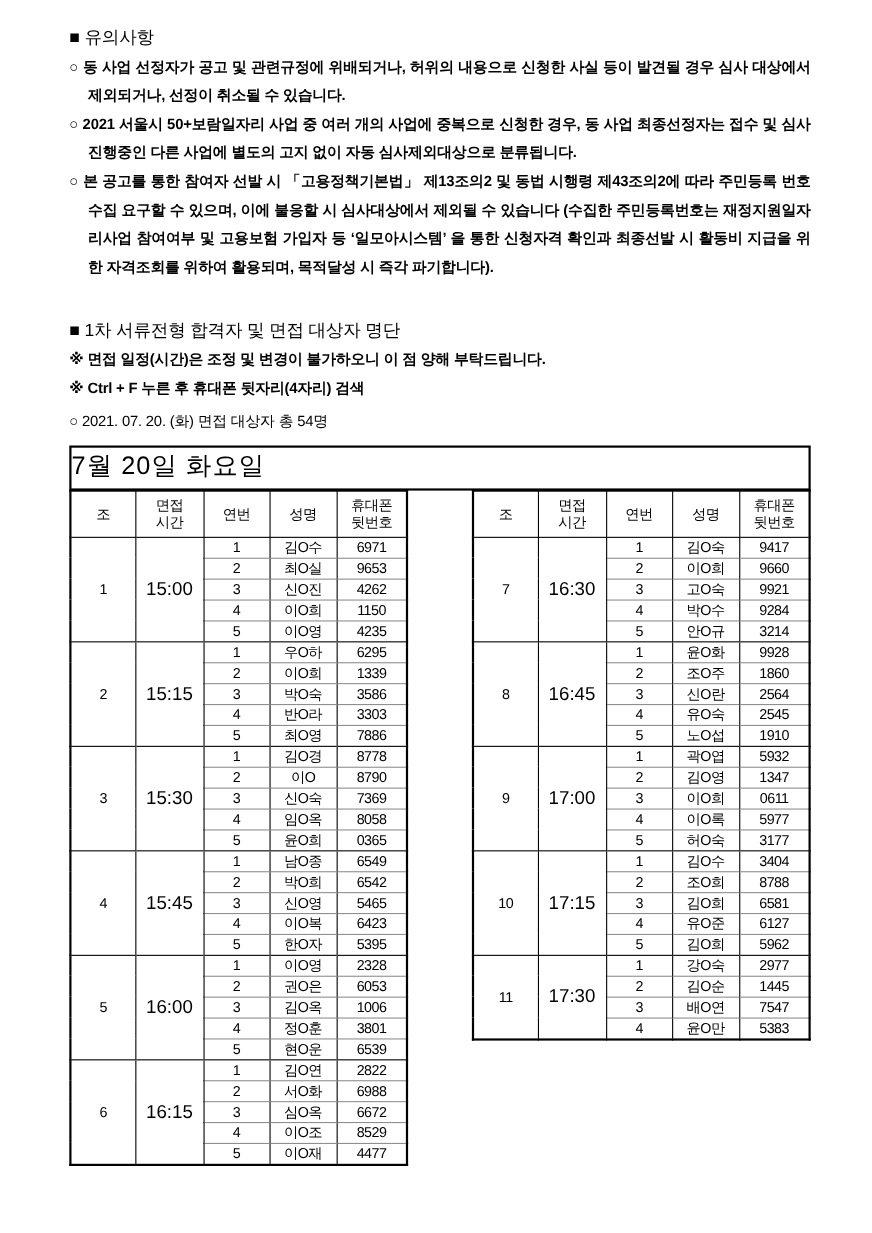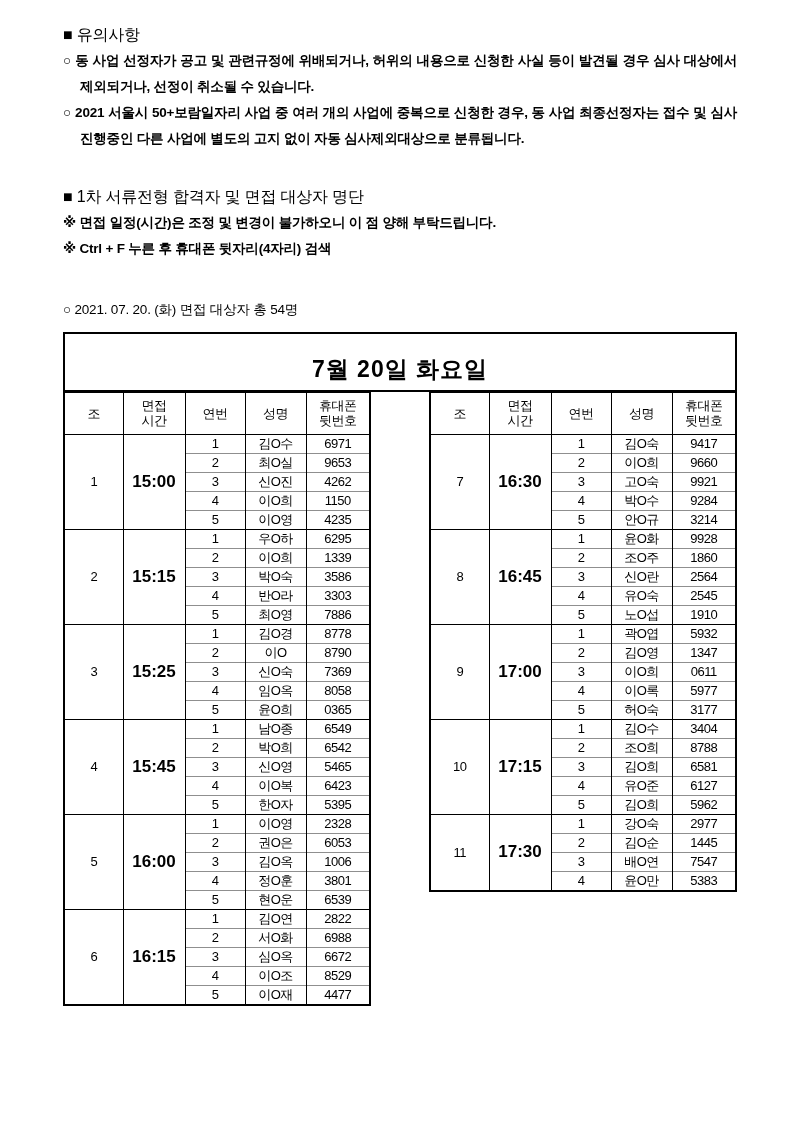--- a/index.html
+++ b/index.html
@@ -20,30 +20,29 @@
   .notice-line {
     font-size: 13.5px; line-height: 26px;
     letter-spacing: -0.2px;
     text-align: justify;
     padding-left: 17px; text-indent: -17px; font-weight: bold;
   }
   .result-section { margin-top: 32px; }
   .date-line {
     font-size: 13.5px; line-height: 26px;
     letter-spacing: -0.2px;
-    margin-top: 35px;
+    margin-top: 4px;
   }
 
   
   .schedule { margin-top: 9px; width: 674px; }
   .sched-title {
     border: 2px solid #000;
-    text-align: center;
-    font-size: 23px; font-weight: bold;
-    padding: 20px 0 5px 0;
+    font-size: 23px; font-weight: normal;
+    padding: 1px 0 5px 0;
     letter-spacing: 1px;
   }
   .sched-body {
     display: flex;
     align-items: flex-start;
     justify-content: space-between;
   }
   table.sched {
     border-collapse: collapse;
     table-layout: fixed;
@@ -65,38 +64,39 @@
     border-top: 1px solid #000;
     border-bottom: none;
     text-align: center;
     font-size: 13px;
     height: 19px;
     padding: 0 2px;
     letter-spacing: -0.5px;
     overflow: hidden;
   }
   table.sched tr.member-next td.detail { border-top: 1px solid #8f8f8f; }
-  table.sched td.time { font-weight: bold; font-size: 17px; letter-spacing: 0; }
+  table.sched td.time { font-weight: normal; font-size: 17px; letter-spacing: 0; }
   .gap-col { flex: 1 1 auto; align-self: stretch; }
   col.c-group { width: 59px; }
   col.c-time  { width: 62px; }
   col.c-seq   { width: 60px; }
   col.c-name  { width: 61px; }
   col.c-phone { width: 64px; }
 </style>
 </head>
 <body>
 
 <div class="page">
 
   <div class="sec-title">■ 유의사항</div>
 
   <div id="notice-list">
       <div class="notice-line">○ 동 사업 선정자가 공고 및 관련규정에 위배되거나, 허위의 내용으로 신청한 사실 등이 발견될 경우 심사 대상에서 제외되거나, 선정이 취소될 수 있습니다.</div>
       <div class="notice-line">○ 2021 서울시 50+보람일자리 사업 중 여러 개의 사업에 중복으로 신청한 경우, 동 사업 최종선정자는 접수 및 심사 진행중인 다른 사업에 별도의 고지 없이 자동 심사제외대상으로 분류됩니다.</div>
+      <div class="notice-line">○ 본 공고를 통한 참여자 선발 시 「고용정책기본법」 제13조의2 및 동법 시행령 제43조의2에 따라 주민등록 번호 수집 요구할 수 있으며, 이에 불응할 시 심사대상에서 제외될 수 있습니다 (수집한 주민등록번호는 재정지원일자리사업 참여여부 및 고용보험 가입자 등 ‘일모아시스템’ 을 통한 신청자격 확인과 최종선발 시 활동비 지급을 위한 자격조회를 위하여 활용되며, 목적달성 시 즉각 파기합니다).</div>
     </div>
 
   <div class="result-section">
     <div class="sec-title">■ 1차 서류전형 합격자 및 면접 대상자 명단</div>
     <div class="notice-line">※ 면접 일정(시간)은 조정 및 변경이 불가하오니 이 점 양해 부탁드립니다.</div>
     <div class="notice-line">※ Ctrl + F 누른 후 휴대폰 뒷자리(4자리) 검색</div>
   </div>
 
   <div class="date-line">○ 2021. 07. 20. (화) 면접 대상자 총 54명</div>
 
@@ -172,21 +172,21 @@
               <td class="detail">반O라</td>
               <td class="detail">3303</td>
             </tr>
             <tr class="member-next">
               <td class="detail">5</td>
               <td class="detail">최O영</td>
               <td class="detail">7886</td>
             </tr>
             <tr class="member-first">
               <td rowspan="5" class="group">3</td>
-              <td rowspan="5" class="time">15:25</td>
+              <td rowspan="5" class="time">15:30</td>
               <td class="detail">1</td>
               <td class="detail">김O경</td>
               <td class="detail">8778</td>
             </tr>
             <tr class="member-next">
               <td class="detail">2</td>
               <td class="detail">이O</td>
               <td class="detail">8790</td>
             </tr>
             <tr class="member-next">

